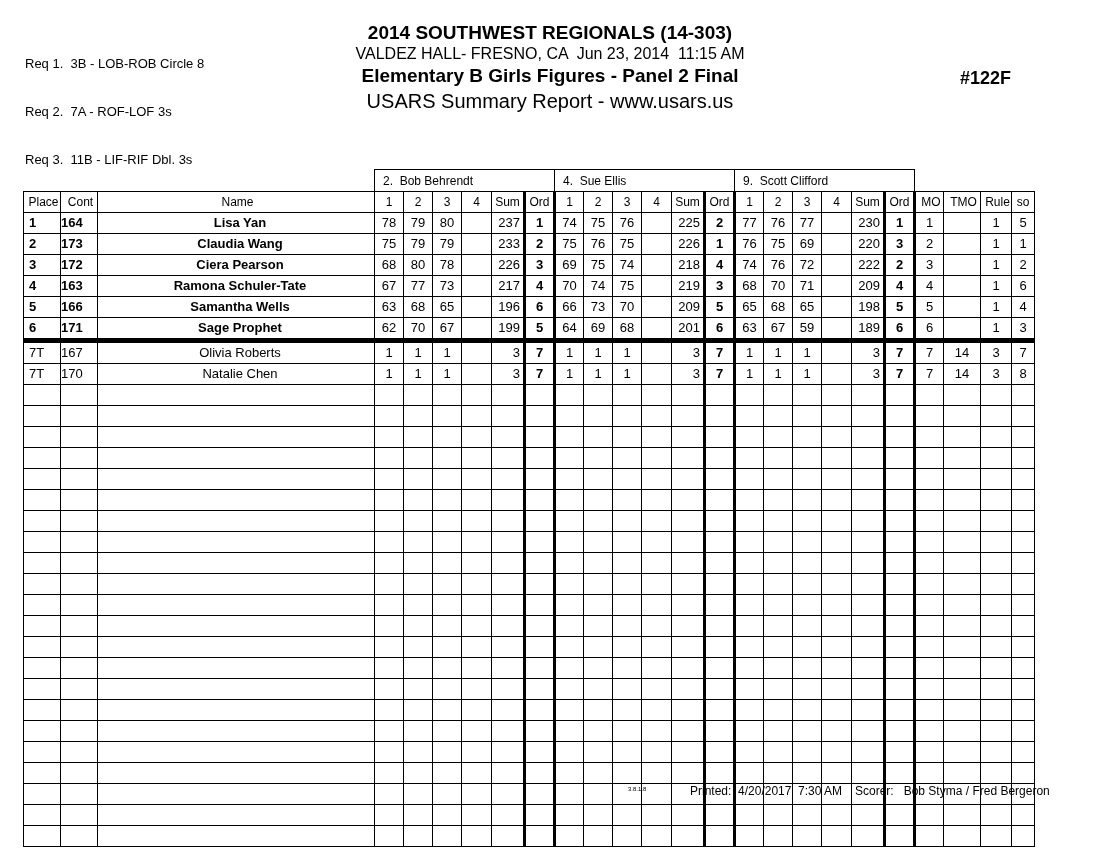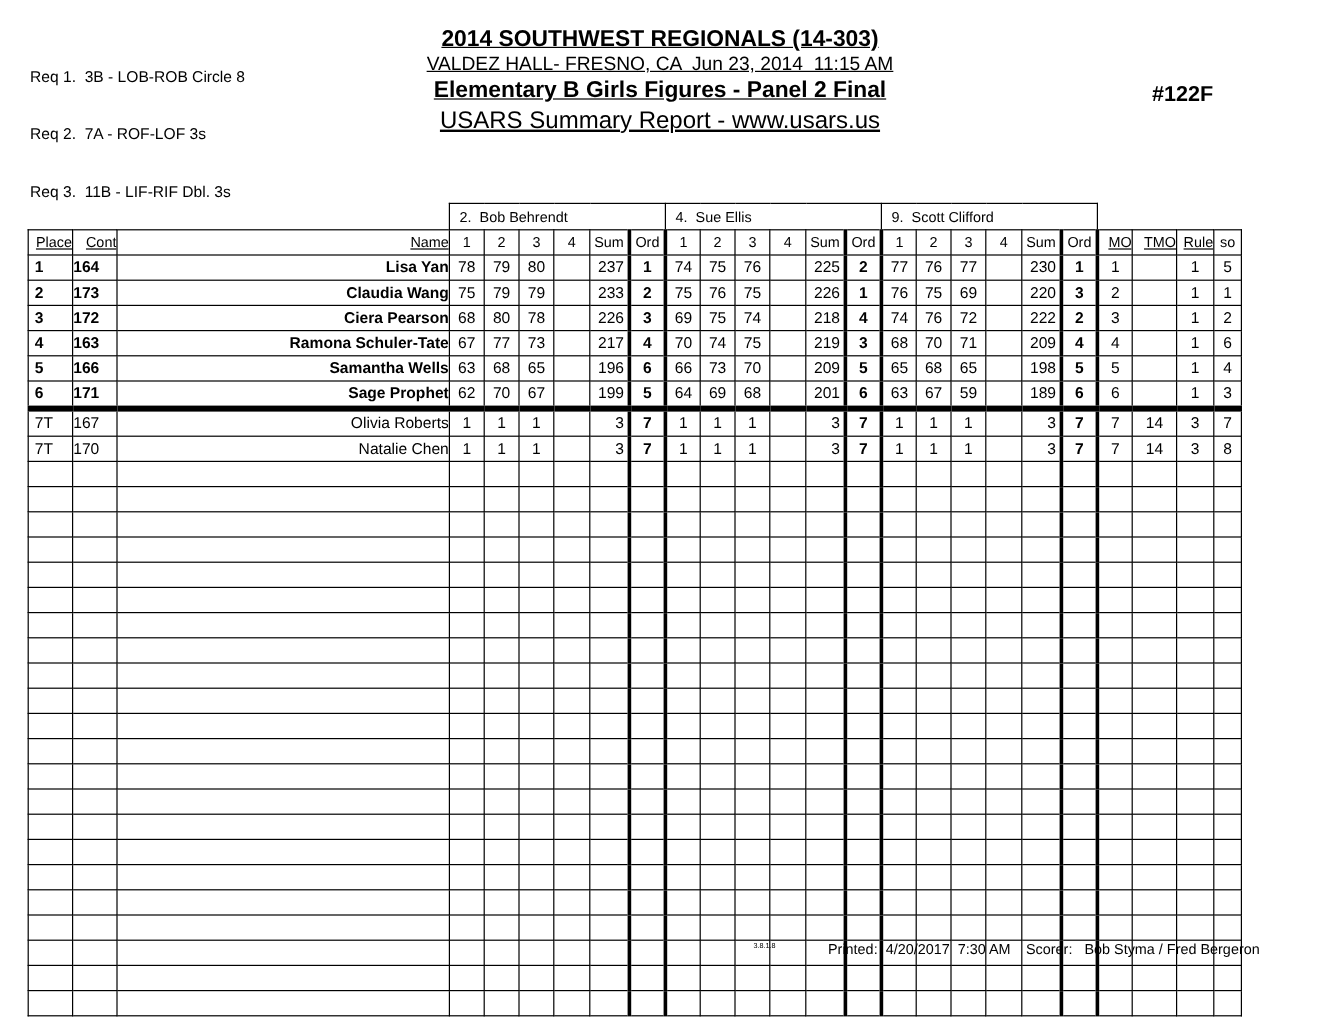--- a/index.html
+++ b/index.html
@@ -1,43 +1,43 @@
 <!DOCTYPE html>
 <html><head>
 <meta charset="utf-8">
 <style>
   html,body{margin:0;padding:0;}
   body{
     width:1100px;height:850px;background:#ffffff;color:#000000;
     font-family:"Liberation Sans", sans-serif;position:relative;overflow:hidden;
   }
   .req-block{position:absolute;left:25px;top:24px;font-size:13px;line-height:16px;white-space:pre;}
-  .title-block{position:absolute;left:0;top:22px;width:1100px;text-align:center;line-height:1.15;text-decoration:underline;}
+  .title-block{position:absolute;left:0;top:22px;width:1100px;text-align:center;line-height:1.15;}
   .t1{font-size:19px;font-weight:bold;white-space:pre;}
   .t2{font-size:16px;margin-top:1px;white-space:pre;}
   .t3{font-size:19px;font-weight:bold;margin-top:2px;white-space:pre;}
   .t4{font-size:20px;margin-top:3px;white-space:pre;}
   .report-number{position:absolute;left:960px;top:24px;font-size:18px;font-weight:bold;margin-top:44px;}
 
   table.score-table{
     position:absolute;left:23px;top:137px;
     border-collapse:collapse;table-layout:fixed;margin-top:32px;
   }
   .score-table td{
     border:1px solid #000;height:20px;font-size:13px;padding:0;
     text-align:center;overflow:hidden;white-space:pre;line-height:20px;
   }
   tr.judge-row td{height:21px;}
   td.spacer{border:none;}
   td.judgebox{text-align:left;padding-left:8px;font-size:12px;}
   td.h{text-align:center;font-weight:normal;font-size:12px;}
-  td.hl{text-align:right;padding-left:3px;text-decoration:underline;}
+  td.hl{text-align:center;padding-left:3px;}
   td.place{text-align:left;padding-left:5px;}
   td.cont{text-align:left;}
-  td.name{text-align:right;padding-left:8px;}
+  td.name{text-align:center;padding-left:8px;}
   td.score{text-align:center;}
   td.sum{text-align:right;padding-right:3px;}
   td.ord{text-align:center;font-weight:bold;border-left:3px solid #000;border-right:3px solid #000;}
   td.h.ord{font-weight:normal;}
   .b{font-weight:bold;}
   tr.cutoff td{border-bottom:5px solid #000;}
 
   .footer-version{position:absolute;left:628px;top:786px;font-size:6px;}
   .footer-printed{position:absolute;left:690px;top:784px;font-size:12px;white-space:pre;}
   .footer-scorer{position:absolute;left:855px;top:784px;font-size:12px;white-space:pre;}

